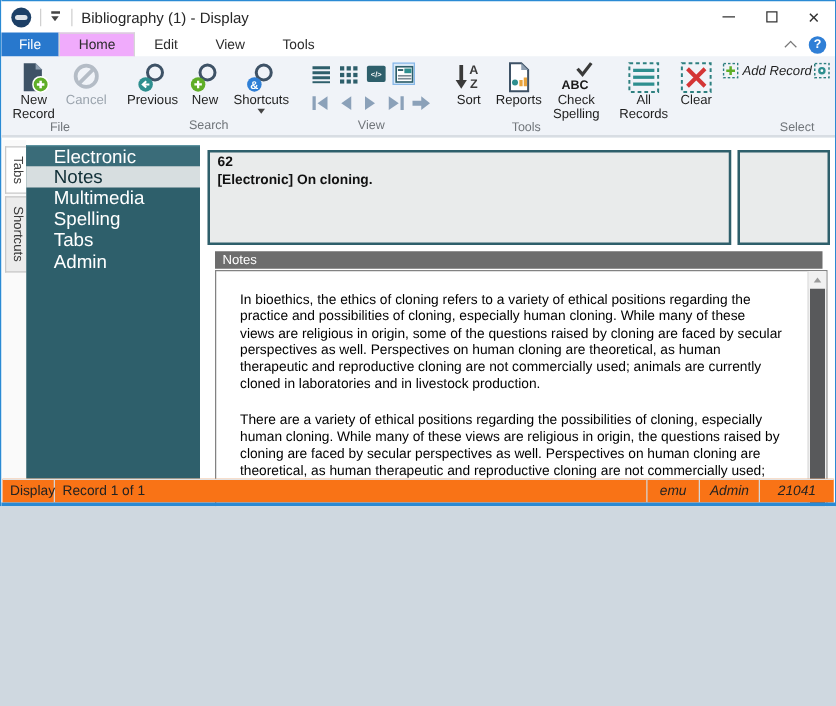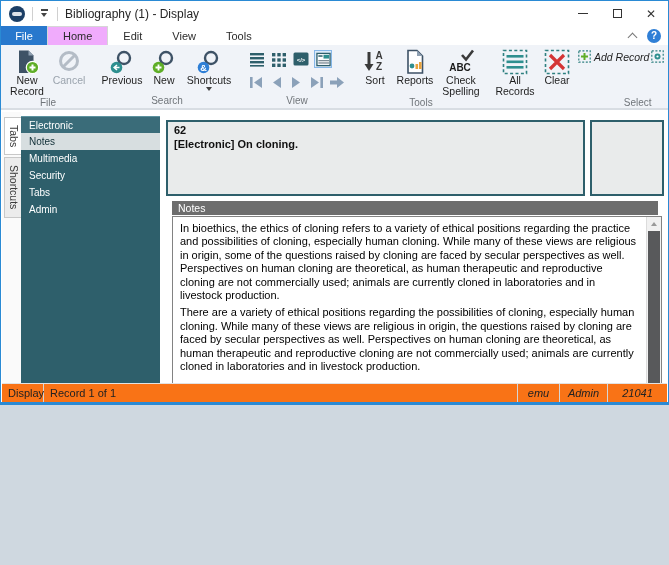--- a/index.html
+++ b/index.html
@@ -52,34 +52,34 @@
   .selrow .slabel{ font-size:10.5px; color:#1e1e1e; white-space:nowrap;}
   
   .content{ position:absolute; top:112px; left:1px; right:1px; bottom:22px; background:#fff; }
   .vtabs{ position:absolute; left:0; top:0; bottom:0; width:19px; background:#fafafa;}
   .vtab{ writing-mode:vertical-rl; font-size:10.5px; color:#3a3a3a; background:#ececec;
     border:1px solid #c8c8c8; border-right:none; padding:7px 1px; text-align:center; cursor:default;}
   .vtab.active{ background:#fff; }
   .vtab + .vtab{ margin-top:2px; }
   .vtabwrap{ position:absolute; top:5px; left:2px; right:0; display:flex; flex-direction:column;}
   .sidebar{ position:absolute; left:19px; top:4px; bottom:0; width:139px; background:#2e5f6b; }
-  .sbitem{ height:17px; line-height:17px; padding-left:8px; font-size:10px; color:#fff; cursor:default; }
+  .sbitem{ height:17px; line-height:17px; padding-left:22px; font-size:15px; color:#fff; cursor:default; }
   .sbitem.first{ background:#3a6c79; border-top:1px solid #5d93a0; }
   .sbitem.selected{ background:#d7dee0; color:#0f2e36; }
   .main{ position:absolute; left:164px; top:0; right:0; bottom:0; }
   .recordbox{ position:absolute; left:0; top:8px; width:419px; height:76px; background:#e9ebeb;
     border:2px solid #2e5f6b; padding:1px 6px; font-size:11px; font-weight:bold; color:#111; line-height:14px;}
   .recordbox-side{ position:absolute; left:424px; top:8px; width:74px; height:76px; background:#e9ebeb; border:2px solid #2e5f6b;}
   .notesbar{ position:absolute; left:6px; top:89px; width:486px; height:14px; background:#6d6d6d;
     color:#fff; font-size:10.5px; line-height:14px; padding-left:6px;}
   .notesarea{ position:absolute; left:6px; top:104px; width:490px; height:287px; background:#fff;
     border:1px solid #828282; }
   .notestext{ position:absolute; left:0; top:0; right:16px; bottom:0; padding:1px 3px; overflow:hidden;
     font-size:11px; line-height:13.4px; color:#000;}
-  .notestext p{ margin:4px; }
+  .notestext p{ margin:16px; }
   
   .vscroll{ position:absolute; top:0; right:0; bottom:0; width:15px; background:#f1f1f1; border-left:1px solid #dcdcdc;}
   .scrollbtn{ position:absolute; left:0; right:0; height:14px; display:flex; align-items:center; justify-content:center; background:#f1f1f1;}
   .scrollbtn.up{ top:0; } .scrollbtn.down{ bottom:0; }
   .tri-up{ border-left:3.5px solid transparent; border-right:3.5px solid transparent; border-bottom:4px solid #9a9a9a;}
   .tri-down{ border-left:3.5px solid transparent; border-right:3.5px solid transparent; border-top:4px solid #9a9a9a;}
   .scrollthumb{ position:absolute; left:1px; right:1px; top:14px; bottom:14px; background:#58595b;}
   
   .statusbar{ position:absolute; left:1px; right:1px; bottom:3px; height:19px; background:#f97316;
     border-top:1px solid #e2e2e2; display:flex; align-items:stretch; font-size:11px; color:#222;}
@@ -374,21 +374,21 @@
       <div class="vtabwrap">
         <div class="vtab active">Tabs</div>
         <div class="vtab">Shortcuts</div>
       </div>
     </div>
 
     <div class="sidebar">
       <div class="sbitem first">Electronic</div>
       <div class="sbitem selected">Notes</div>
       <div class="sbitem">Multimedia</div>
-      <div class="sbitem">Security</div>
+      <div class="sbitem">Spelling</div>
       <div class="sbitem">Tabs</div>
       <div class="sbitem">Admin</div>
     </div>
 
     <div class="main">
       <div class="recordbox">
         <div>62</div>
         <div>[Electronic] On cloning.</div>
       </div>
       <div class="recordbox-side"></div>

